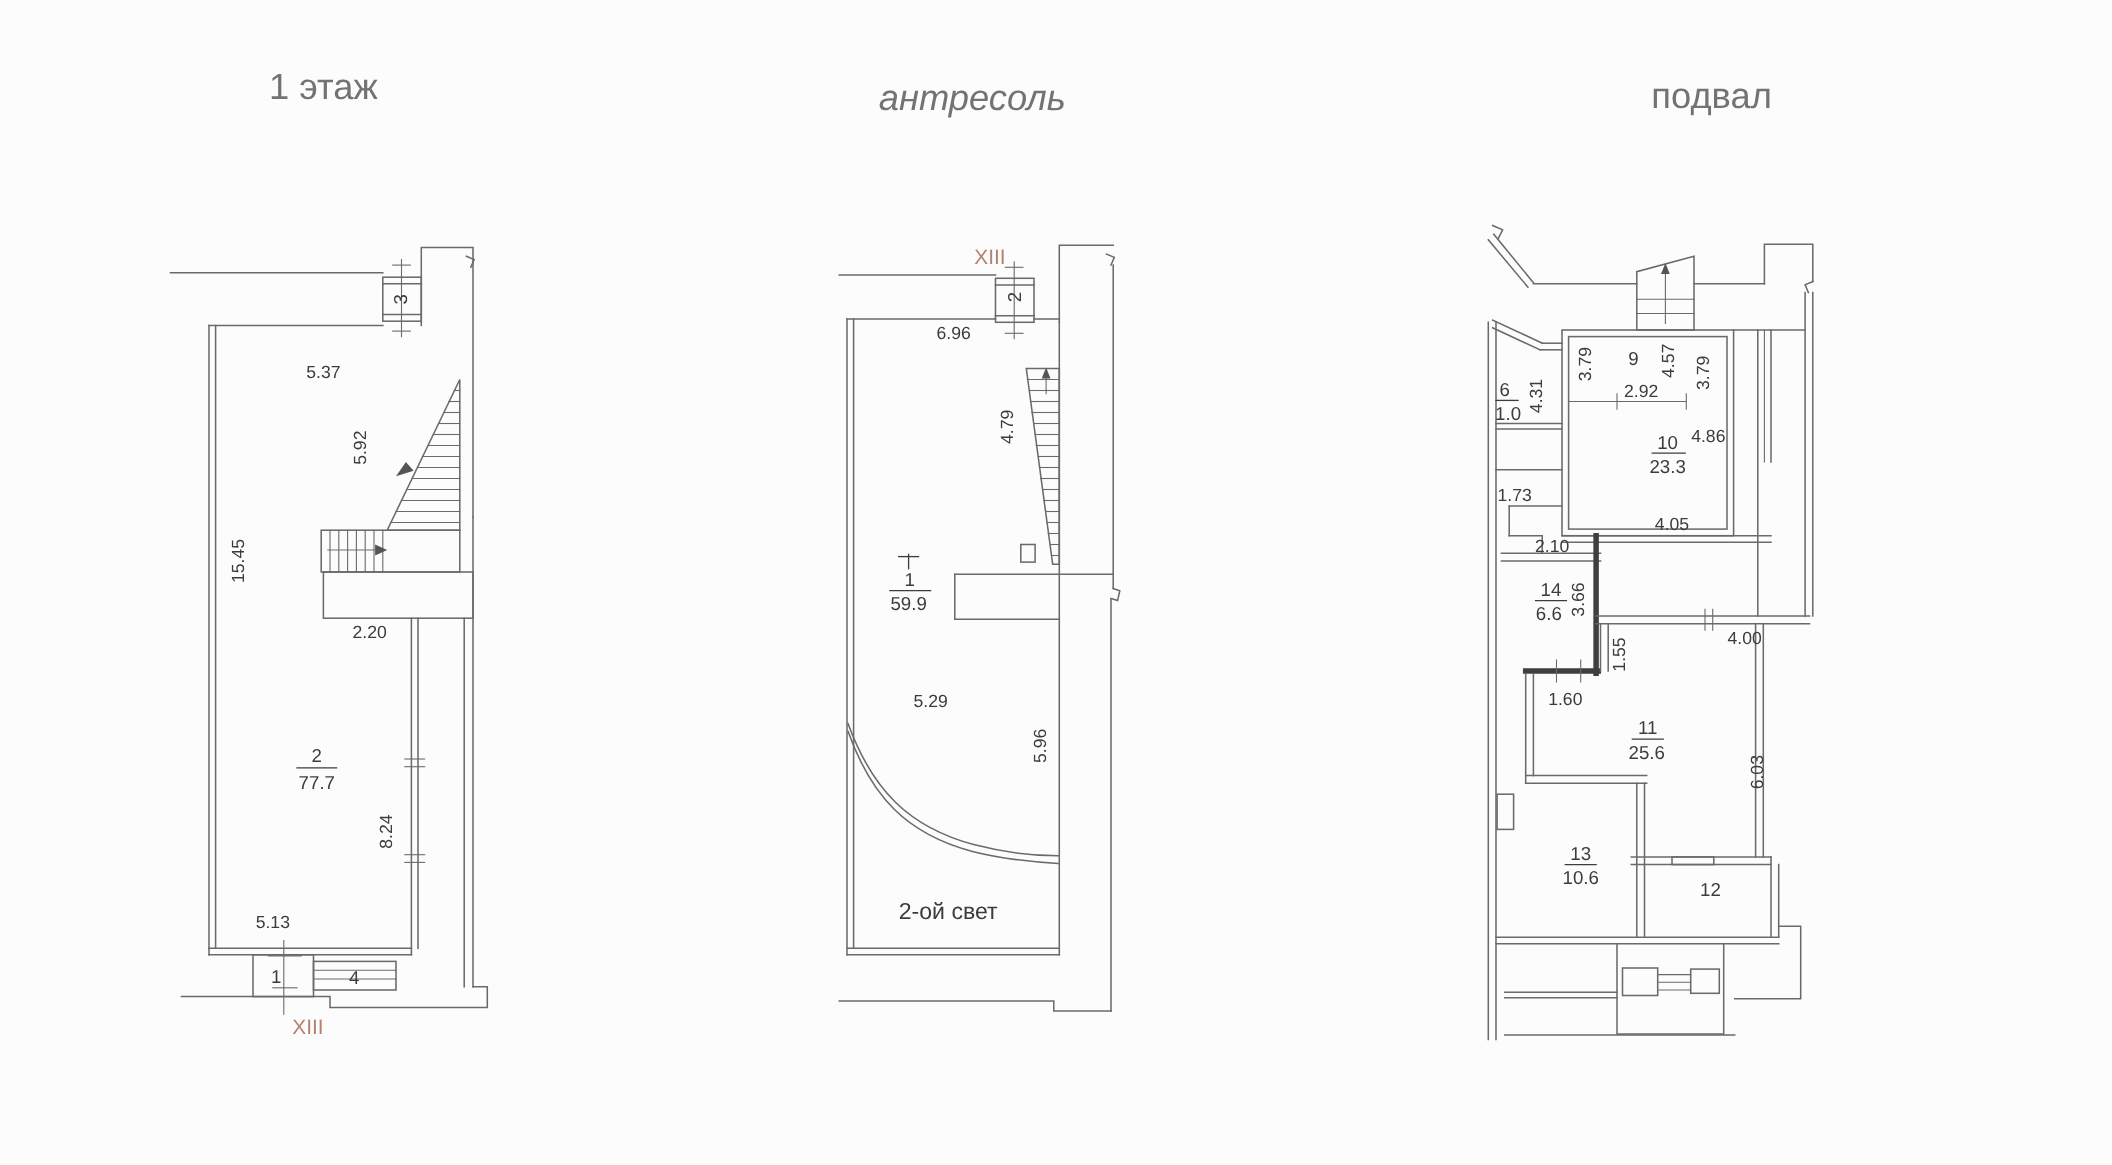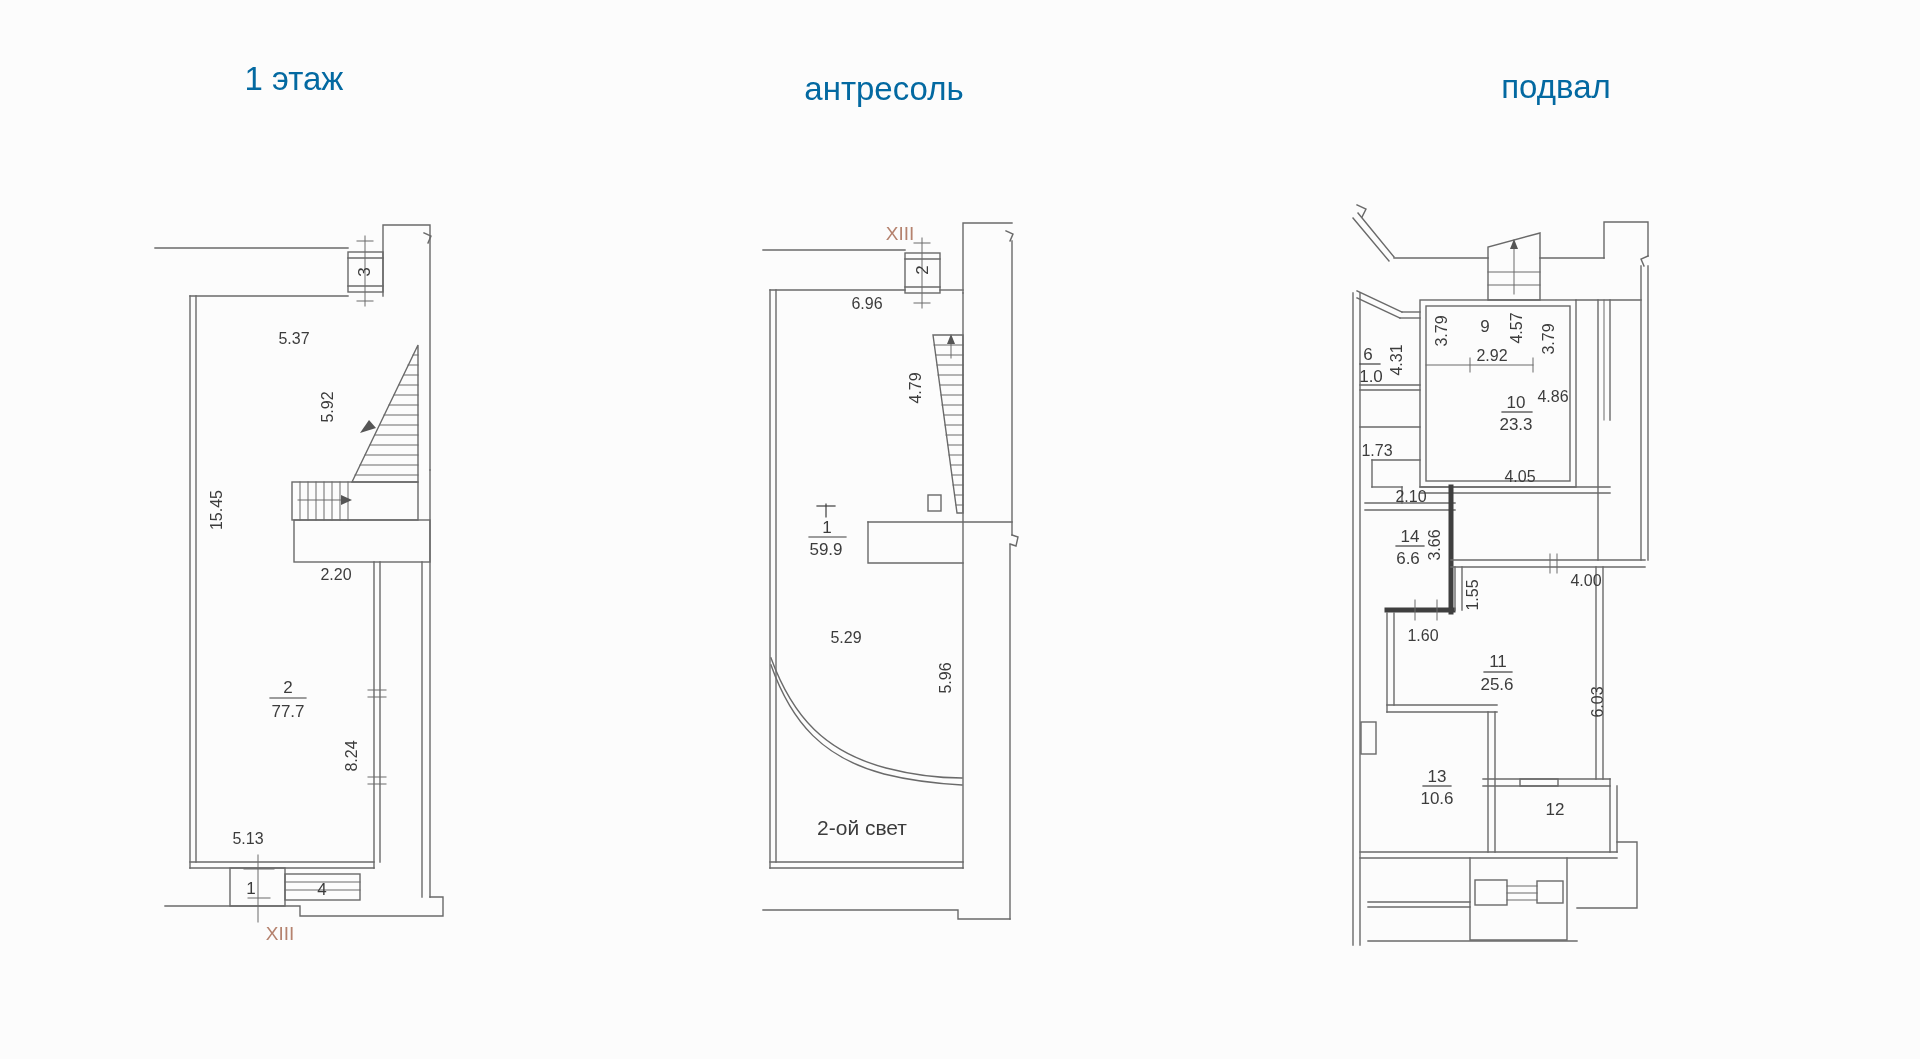--- a/index.html
+++ b/index.html
@@ -1,39 +1,39 @@
 <!DOCTYPE html>
 <html><head>
 <meta charset="utf-8">
 <style>
   html,body { margin:0; padding:0; background:#ffffff; }
   .canvas { position:relative; width:1920px; height:1059px; background:#fcfcfc;
             font-family:"Liberation Sans", sans-serif; overflow:hidden; }
   .plan-title { position:absolute; transform:translateX(-50%); font-size:33px;
-                color:#0369a1; white-space:nowrap; }
+                color:#737373; white-space:nowrap; }
   svg.drawing { position:absolute; left:0; top:0; width:1920px; height:1059px; }
   svg.drawing line, svg.drawing path, svg.drawing rect, svg.drawing polyline {
       stroke:#6a6a6a; stroke-width:1.4; fill:none; stroke-linecap:square; }
   svg.drawing .thin  { stroke-width:1; }
   svg.drawing .thick { stroke:#3f3f3f; stroke-width:5; }
   svg.drawing .fr    { stroke:#3c3c3c; stroke-width:1.2; }
   svg.drawing .arrow { fill:#555555; stroke:none; }
   svg.drawing text { fill:#3c3c3c; font-size:16px; text-anchor:middle; stroke:none;
                      font-family:"Liberation Sans", sans-serif; }
   svg.drawing text.rm   { font-size:17px; }
   svg.drawing text.sect { fill:#b5826e; font-size:19px; }
   svg.drawing text.void { font-size:21px; }
 </style>
 </head>
 <body>
 
 <div class="canvas">
 
   <div class="plan-title" style="left:294px; top:60px;">1 этаж</div>
-  <div class="plan-title" style="left:884px; top:70px;">антресоль</div>
+  <div class="plan-title" style="left:884px; top:70px;font-style:italic;">антресоль</div>
   <div class="plan-title" style="left:1556px; top:68px;">подвал</div>
 
   <svg class="drawing" viewBox="0 0 1920 1059">
     <defs>
       <pattern id="hatch" width="6" height="6" patternUnits="userSpaceOnUse">
         <path d="M0 6 L6 0" stroke="#777777" stroke-width="1"></path>
       </pattern>
     </defs>
 
     <g>

